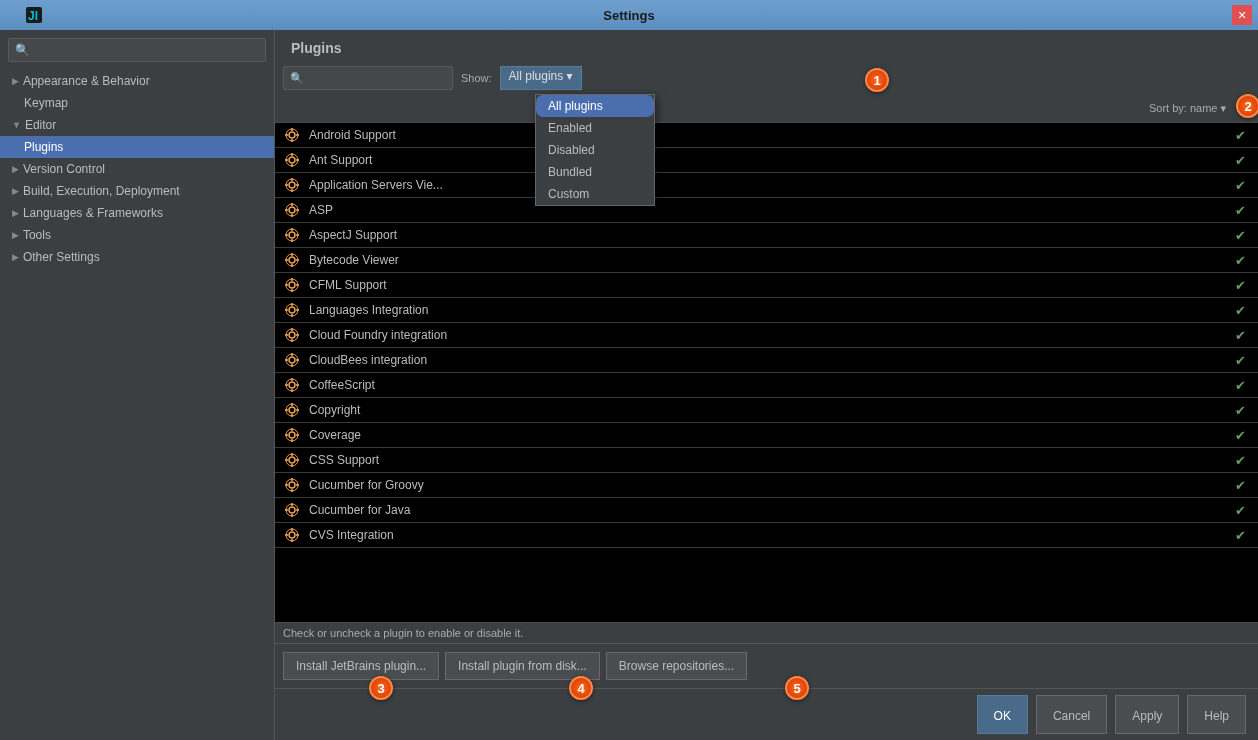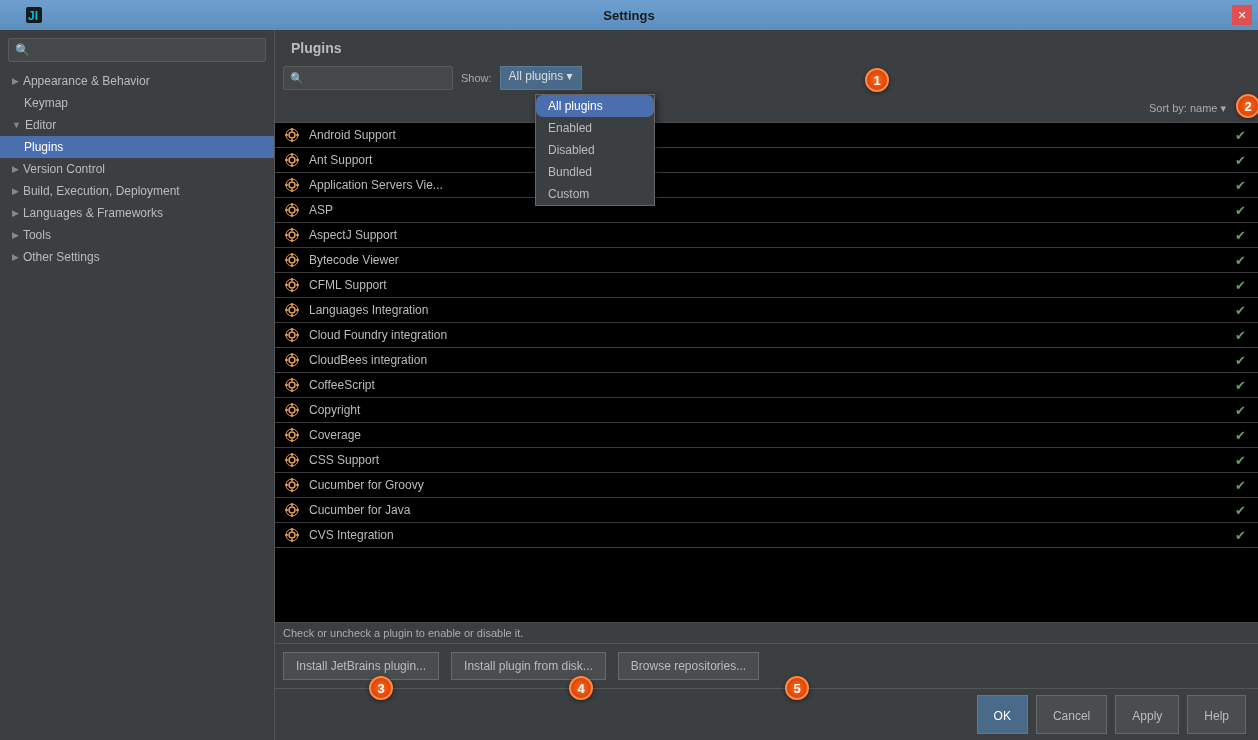--- a/index.html
+++ b/index.html
@@ -247,21 +247,21 @@
     .status-bar {
       padding: 4px 8px;
       font-size: 11px;
       color: #aaa;
       border-top: 1px solid #4a4a4a;
     }
 
     
     .action-bar {
       display: flex;
-      gap: 12px;
+      gap: 6px;
       padding: 8px;
       background: #3c3f41;
       border-top: 1px solid #555;
     }
     .action-btn {
       background: #4a4d4f;
       border: 1px solid #676869;
       color: #bbbbbb;
       padding: 4px 12px;
       font-size: 12px;

